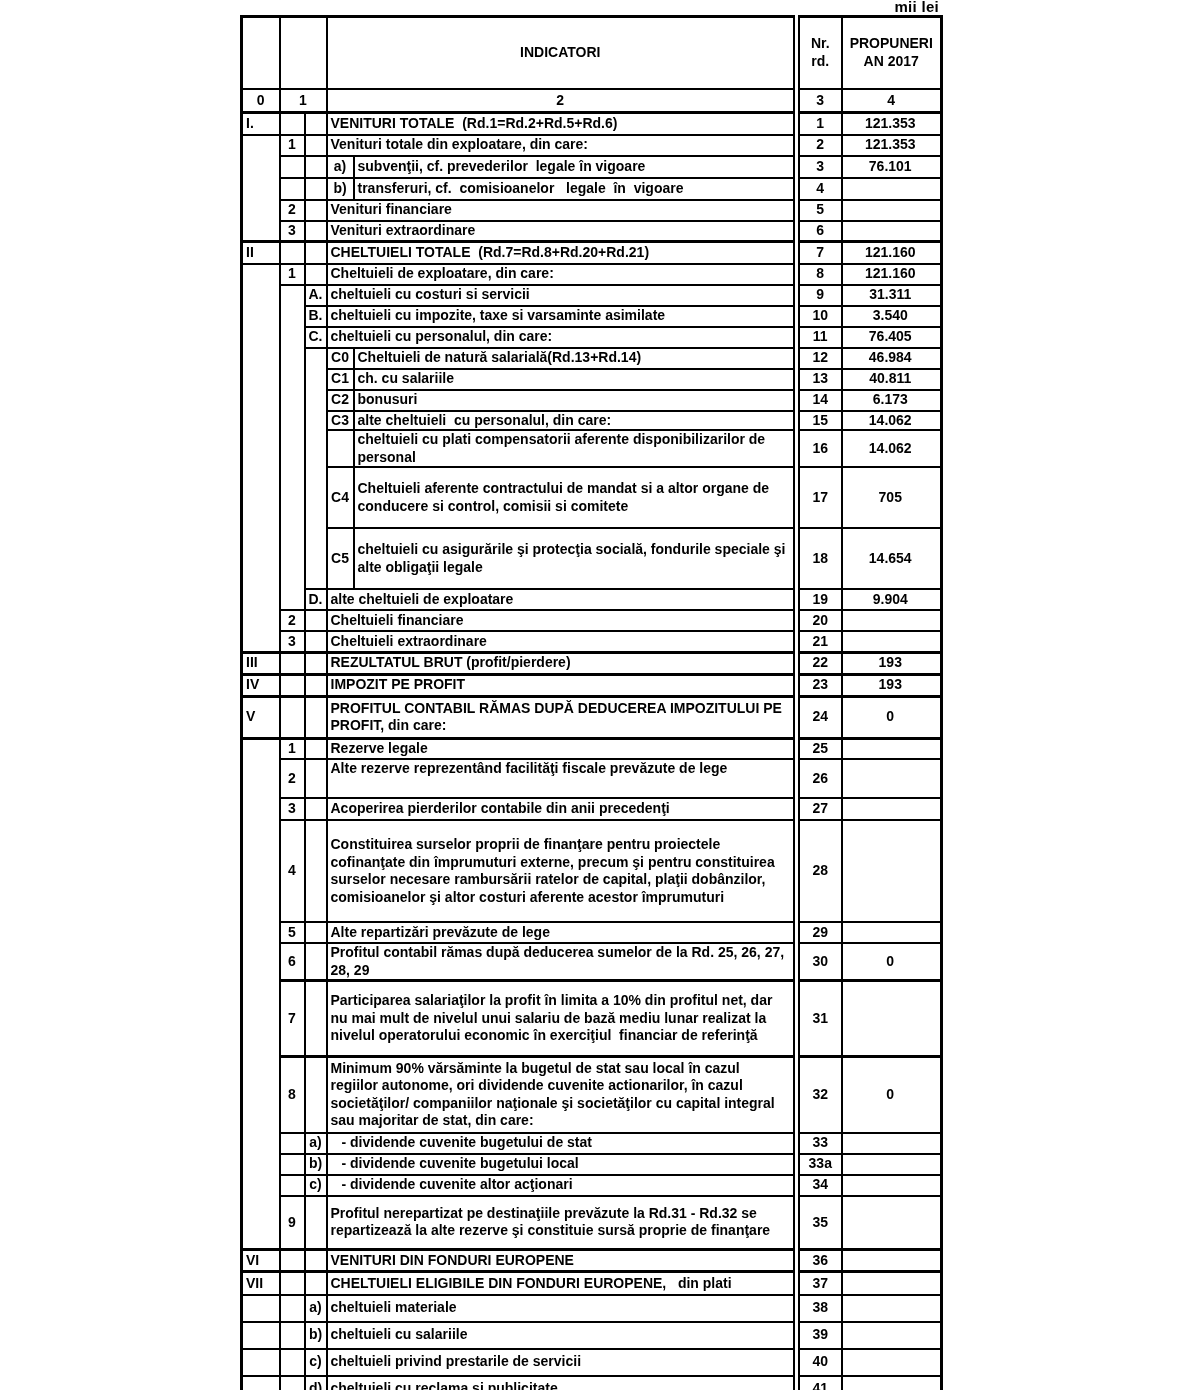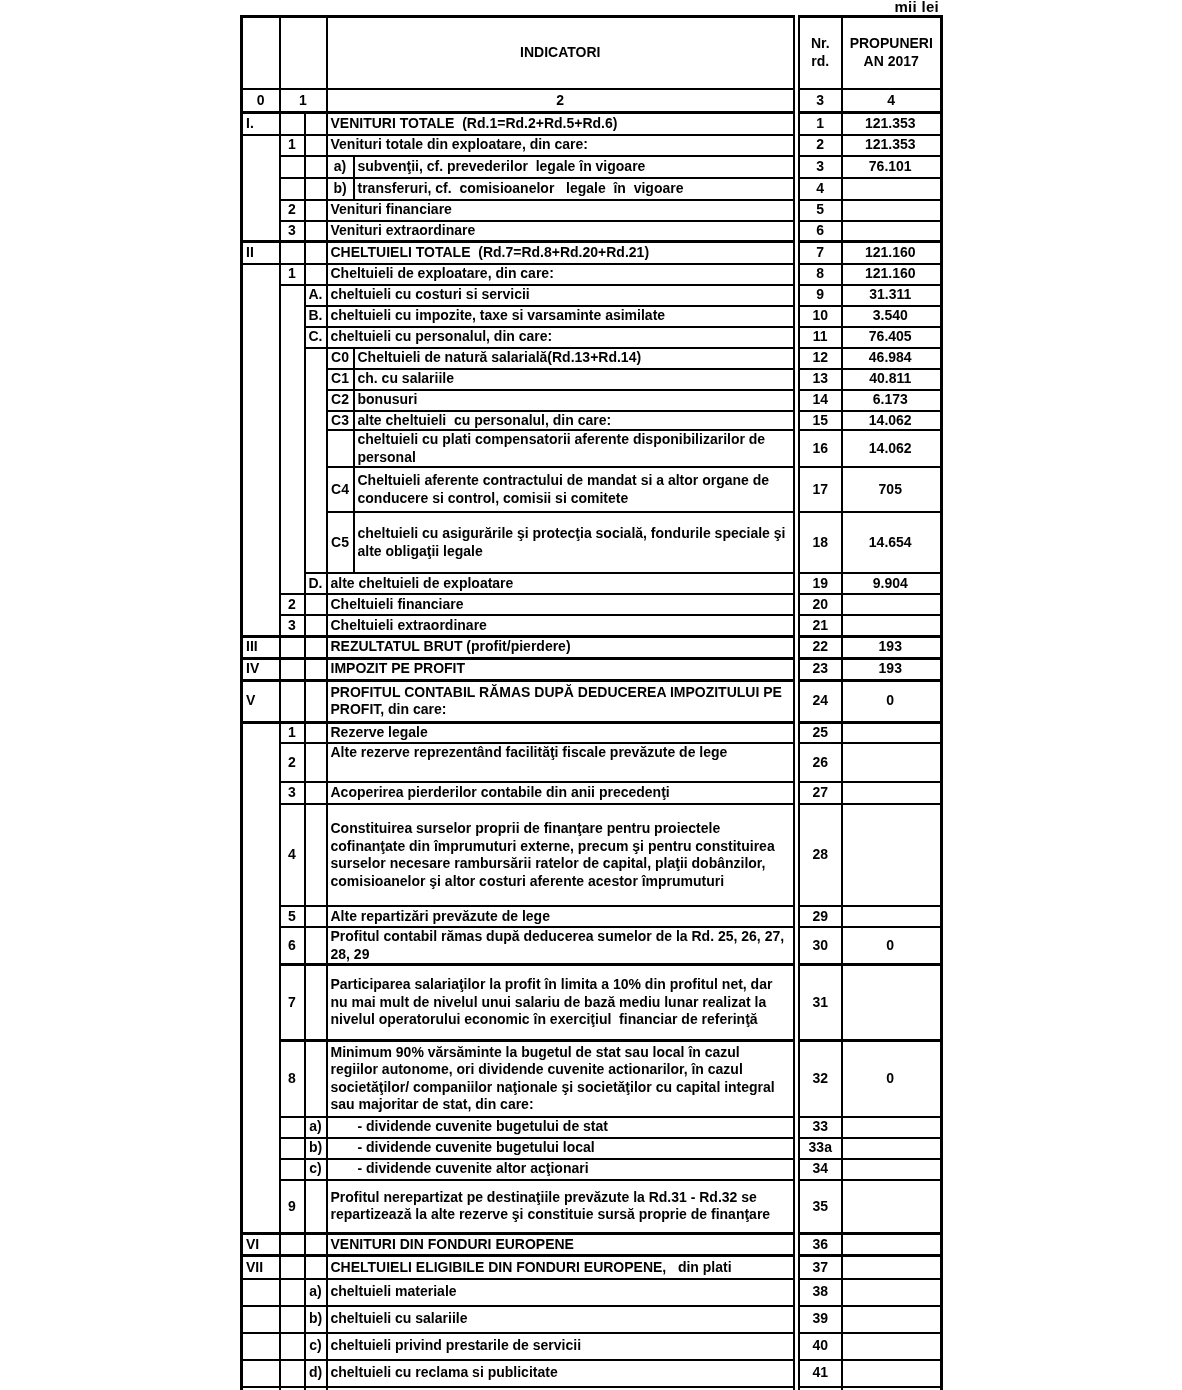--- a/index.html
+++ b/index.html
@@ -21,21 +21,21 @@
     border:2px solid #000; padding:0 3px;
     font-size:14px; line-height:1.25; vertical-align:middle;
     overflow:hidden; word-wrap:break-word;
   }
   tr.bt > td { border-top:3px solid #000; }          
   td.f { border-left:7px double #000; }              
   td.ctr { text-align:center; }
   td.rt  { text-align:center; padding-right:5px; }
   td.t   { white-space:pre-wrap; text-align:left; }
   td.hd  { text-align:center; white-space:pre-line; font-size:14px; }
-  td.indent { padding-left:30px;margin-top:28px; }
+  td.indent { padding-left:14px;margin-top:28px; }
   td.roman { padding-left:3px; text-align:left; }
 </style>
 </head>
 <body>
 
 <div class="unit">mii lei</div>
 
 <table class="budget">
   <colgroup>
     <col style="width:38px">
@@ -187,21 +187,21 @@
     <td class="rt">14.062</td>
   </tr>
 
   <tr style="height:37px">
     <td></td>
     <td class="t">cheltuieli cu plati compensatorii aferente disponibilizarilor de personal</td>
     <td class="ctr f">16</td>
     <td class="rt">14.062</td>
   </tr>
 
-  <tr style="height:45px">
+  <tr style="height:61px">
     <td class="ctr">C4</td>
     <td class="t">Cheltuieli aferente contractului de mandat si a altor organe de conducere si control, comisii si comitete</td>
     <td class="ctr f">17</td>
     <td class="rt">705</td>
   </tr>
 
   <tr style="height:61px">
     <td class="ctr">C5</td>
     <td class="t">cheltuieli cu asigurările şi protecţia socială, fondurile speciale şi alte obligaţii legale</td>
     <td class="ctr f">18</td>

